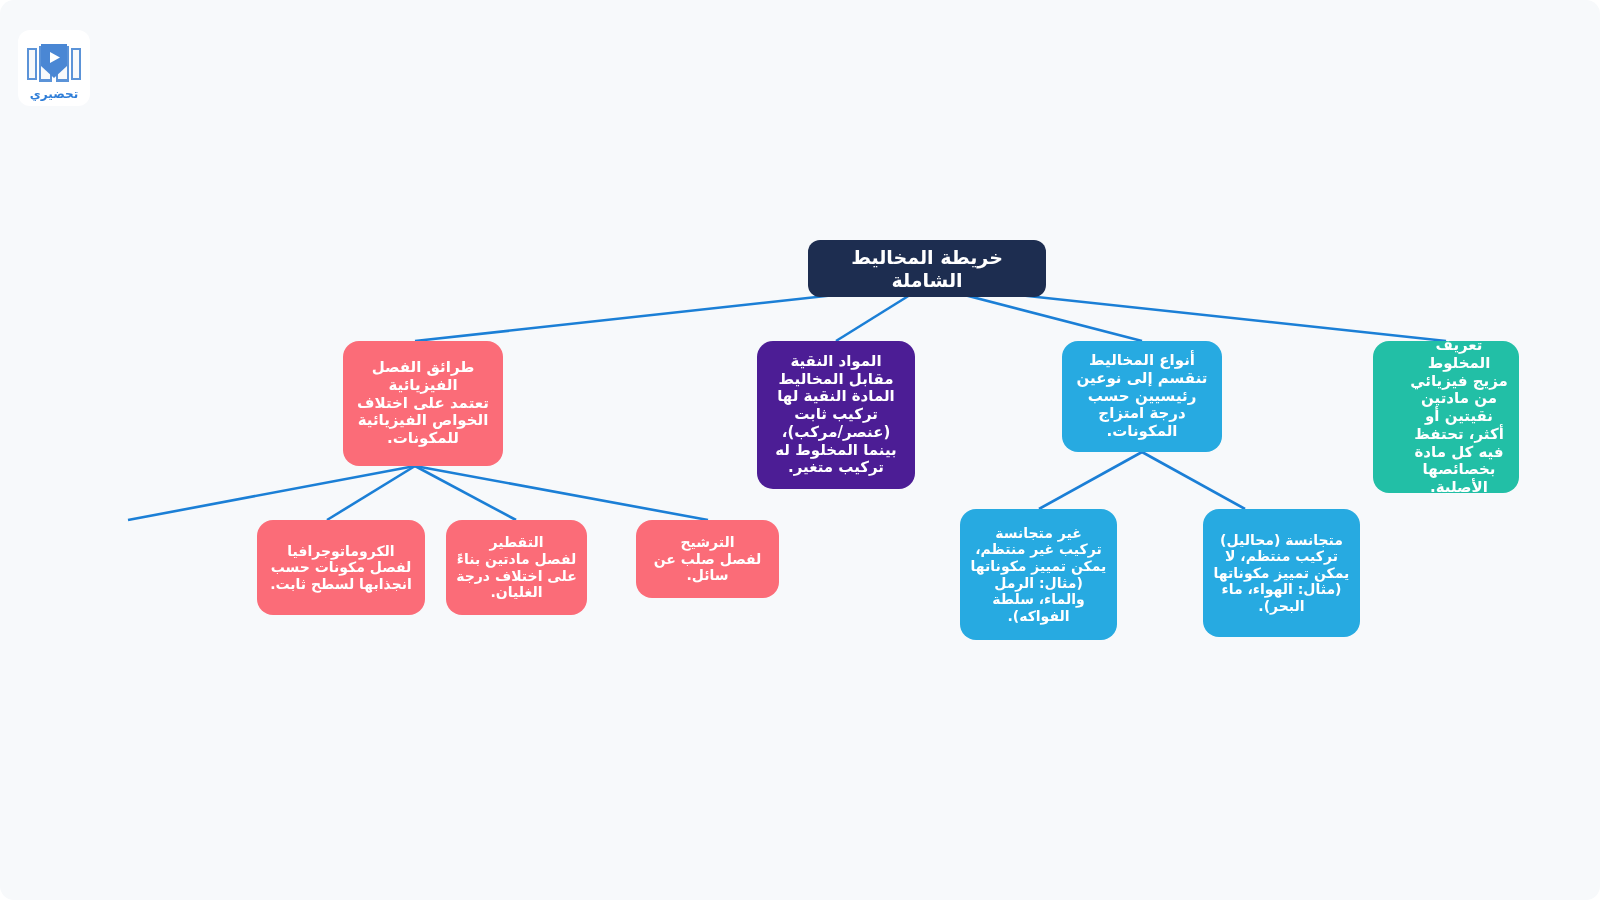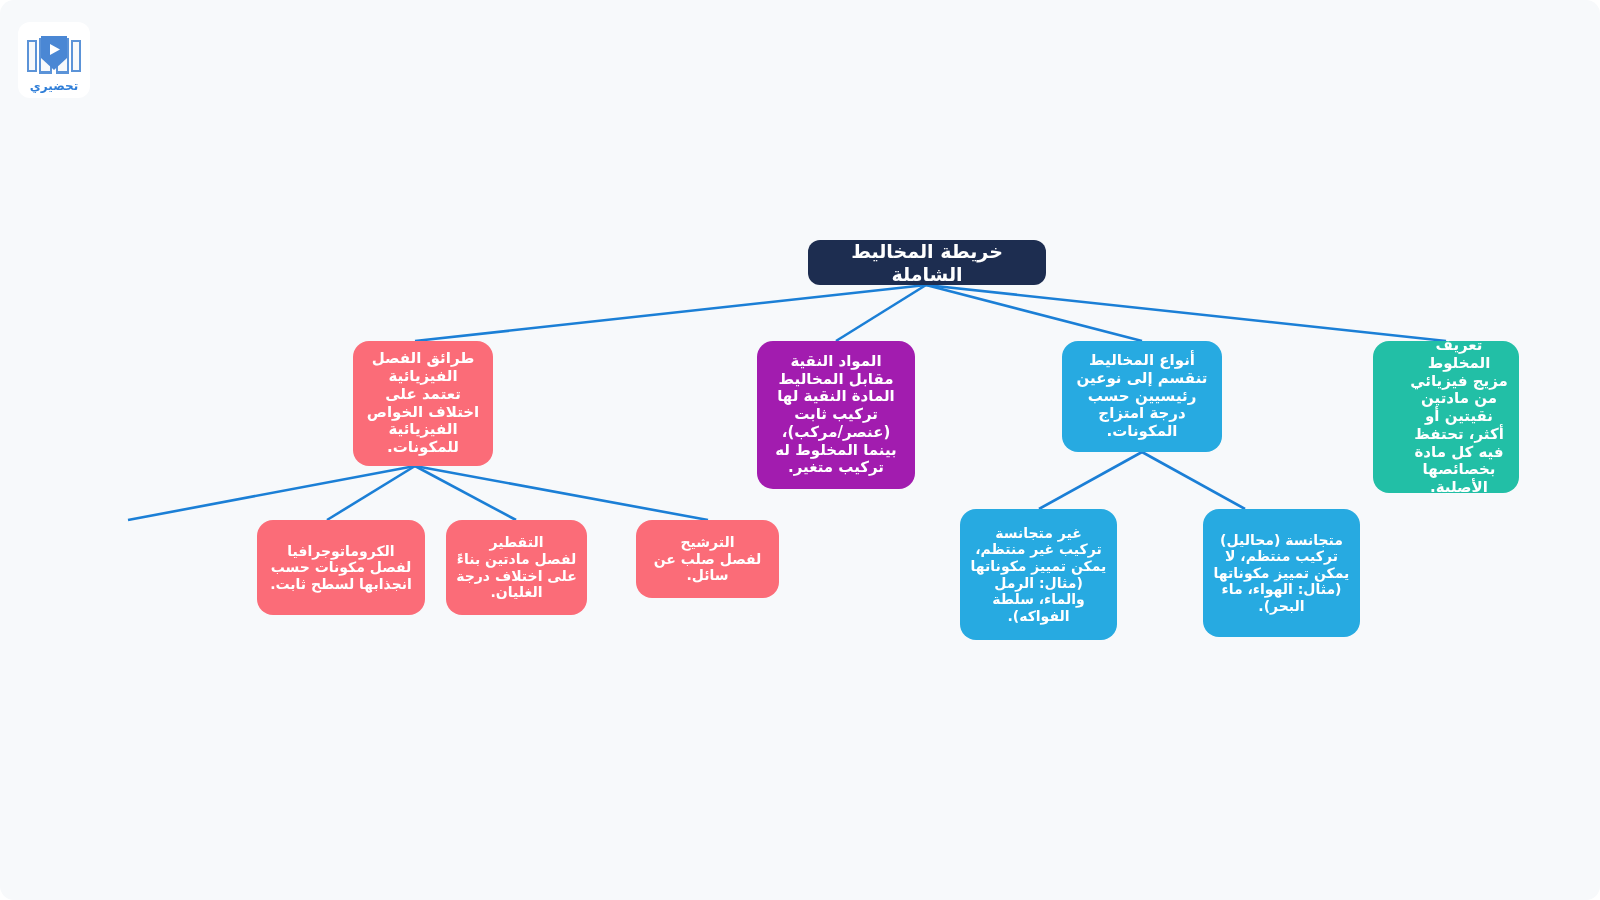--- a/index.html
+++ b/index.html
@@ -19,21 +19,21 @@
     height: 900px;
     background: #f7f9fb;
     border-radius: 14px;
     overflow: hidden;
   }
 
   
   #logo {
     position: absolute;
     left: 18px;
-    top: 22px;
+    top: 30px;
     width: 72px;
     height: 76px;
     background: #ffffff;
     border-radius: 12px;
     display: flex;
     flex-direction: column;
     align-items: center;
     justify-content: center;
     box-sizing: border-box;
     padding-top: 4px;
@@ -77,21 +77,21 @@
   }
 
   .node.root {
     background: #1d2d50;
     border-radius: 12px;
     font-size: 19px;
     letter-spacing: 0px;
     padding: 10px 18px;
   }
   .node.pink  { background: #fb6c78; }
-  .node.purple{ background: #a21caf; text-align: center; }
+  .node.purple{ background: #4c1d95; text-align: center; }
   .node.blue  { background: #27aae1; }
   .node.teal  { background: #22bfa6; }
 
   .node.lvl1 { font-size: 15px; border-radius: 16px; }
   .node.lvl2 { font-size: 14px; border-radius: 16px; }
 </style>
 </head>
 <body>
 
 <div id="canvas">
@@ -129,23 +129,23 @@
 
     <line x1="415" y1="466" x2="128" y2="520"></line>
     <line x1="415" y1="466" x2="327" y2="520"></line>
     <line x1="415" y1="466" x2="516" y2="520"></line>
     <line x1="415" y1="466" x2="708" y2="520"></line>
 
     <line x1="1142" y1="452" x2="1039" y2="509"></line>
     <line x1="1142" y1="452" x2="1245" y2="509"></line>
   </svg>
 
-  <div class="node root" style="left:808px; top:240px; width:238px; height:45px;">خريطة المخاليط الشاملة</div>
+  <div class="node root" style="left:808px; top:240px; width:238px; height:57px;">خريطة المخاليط الشاملة</div>
 
-  <div class="node lvl1 pink" style="left:353px; top:341px; width:140px; height:125px;">طرائق الفصل الفيزيائية
+  <div class="node lvl1 pink" style="left:343px; top:341px; width:160px; height:125px;">طرائق الفصل الفيزيائية
 تعتمد على اختلاف الخواص الفيزيائية للمكونات.</div>
 
   <div class="node lvl1 purple" style="left:757px; top:341px; width:158px; height:148px;">المواد النقية مقابل المخاليط
 المادة النقية لها تركيب ثابت (عنصر/مركب)، بينما المخلوط له تركيب متغير.</div>
 
   <div class="node lvl1 blue" style="left:1062px; top:341px; width:160px; height:111px;">أنواع المخاليط
 تنقسم إلى نوعين رئيسيين حسب درجة امتزاج المكونات.</div>
 
   <div class="node lvl1 teal" style="left:1373px; top:341px; width:146px; height:152px;padding-left:36px;">تعريف المخلوط
 مزيج فيزيائي من مادتين نقيتين أو أكثر، تحتفظ فيه كل مادة بخصائصها الأصلية.</div>

